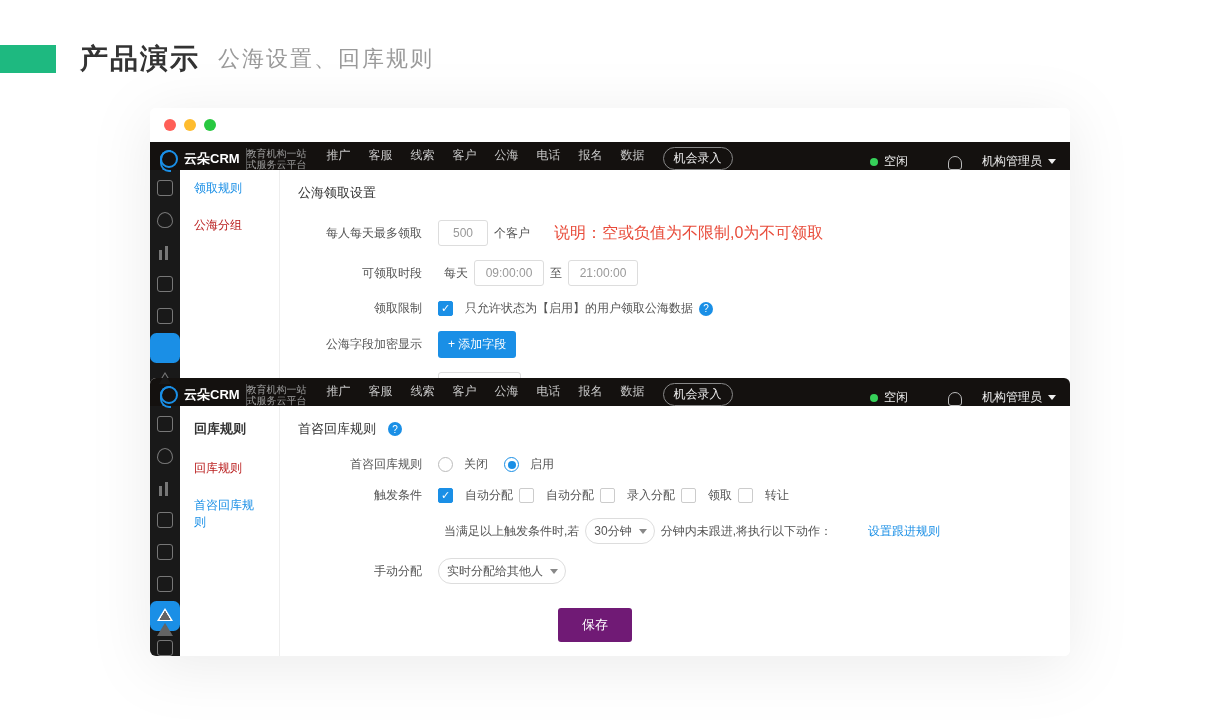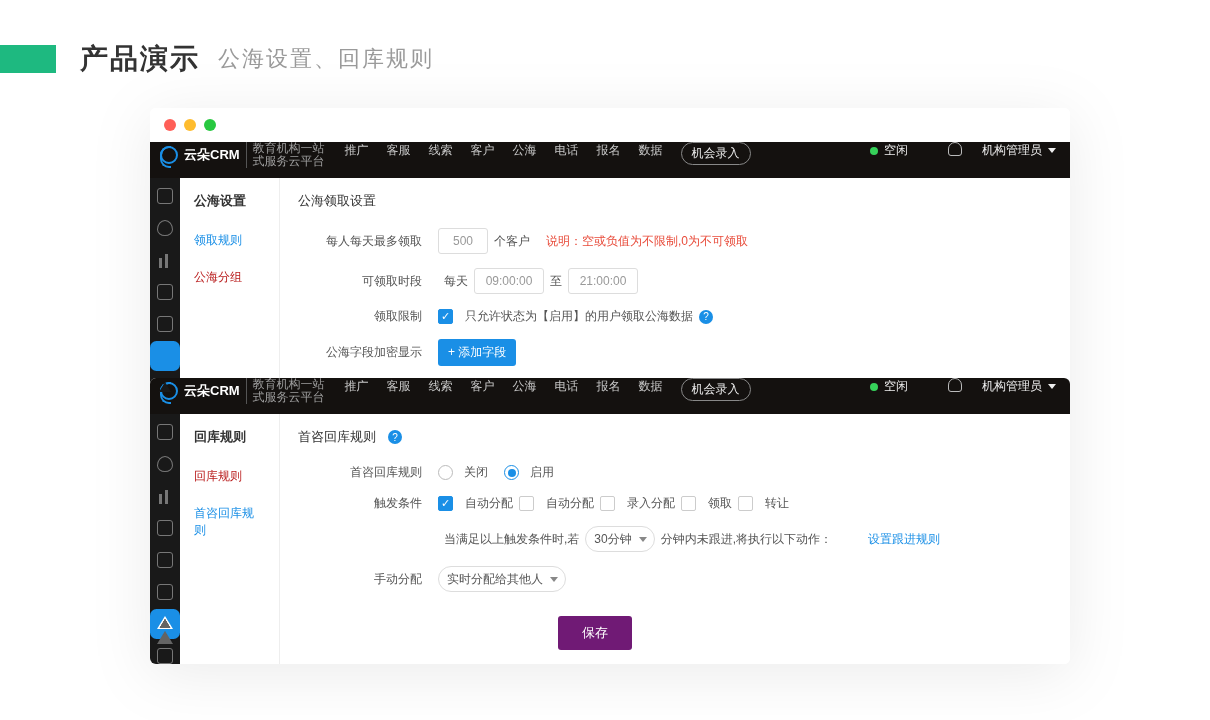--- a/index.html
+++ b/index.html
@@ -8,26 +8,26 @@
   .green-block{width:56px;height:28px;background:#1eb980}
   .main-h{font-size:28px;font-weight:900;margin-left:24px;letter-spacing:2px}
   .sub-h{font-size:22px;color:#9a9a9a;margin-left:18px;letter-spacing:2px}
   .windows{position:relative;margin-left:150px;filter:drop-shadow(0 10px 30px rgba(0,0,0,.08))}
   .window{width:920px;background:#fff;border-radius:6px;overflow:hidden}
   .w1{position:absolute;top:0;left:0}
   .w2{position:absolute;top:270px;left:0}
   .mac-dots{height:34px;display:flex;align-items:center;gap:8px;padding-left:14px;background:#fff}
   .dot{width:12px;height:12px;border-radius:50%}
   .dot.r{background:#ff5f57}.dot.y{background:#febc2e}.dot.g{background:#28c840}
-  .topbar{height:36px;background:#14110f;color:#c7c7c7;display:flex;align-items:flex-start;font-size:12px}
+  .topbar{height:28px;background:#14110f;color:#c7c7c7;display:flex;align-items:flex-end;font-size:12px}
   .logo{display:flex;align-items:center;padding:0 10px;gap:6px}
   .logo-c{width:18px;height:18px;border-radius:50%;border:2px solid #1a8fe6;position:relative}
   .logo-c::after{content:"";position:absolute;left:-2px;top:-2px;width:9px;height:18px;border-radius:9px 0 0 9px;border:2px solid #1a8fe6;border-right:none}
   .logo-t{color:#fff;font-weight:600;font-size:13px}
-  .logo-desc{font-size:12px;color:#9e9e9e;line-height:1.1;border-left:1px solid #555;padding-left:6px}
+  .logo-desc{font-size:10px;color:#9e9e9e;line-height:1.1;border-left:1px solid #555;}
   .nav{display:flex;gap:18px;margin-left:10px}
   .nav a{color:#c7c7c7;text-decoration:none;cursor:pointer}
   .pill{border:1px solid #888;border-radius:12px;padding:2px 10px;color:#eee}
   .spacer{flex:1}
   .status-dot{width:8px;height:8px;border-radius:50%;background:#36d15a;margin-right:6px}
   .status{display:flex;align-items:center;margin-right:40px;color:#eee}
   .user{display:flex;align-items:center;gap:6px;color:#eee;margin-right:14px}
   .bell{width:14px;height:14px;display:inline-block;margin-right:20px;position:relative}
   .bell::before{content:"";position:absolute;inset:0;border:1.5px solid #bbb;border-radius:7px 7px 3px 3px}
   .chev{width:0;height:0;border-left:4px solid transparent;border-right:4px solid transparent;border-top:5px solid #eee}
@@ -48,21 +48,21 @@
   .sub-item{padding:10px 14px;font-size:12px;cursor:pointer;color:#b91c1c}
   .sub-item.active{color:#1a8fe6}
   .content{flex:1;padding:14px 18px;background:#fff}
   .section-t{font-size:13px;color:#333;margin-bottom:18px;display:flex;align-items:center;gap:12px}
   .help{width:14px;height:14px;border-radius:50%;background:#1a8fe6;color:#fff;font-size:10px;display:inline-flex;align-items:center;justify-content:center}
   .form-row{display:flex;align-items:center;margin-bottom:14px;font-size:12px}
   .lbl{width:140px;text-align:right;color:#555;padding-right:16px}
   .inp{border:1px solid #ddd;border-radius:3px;height:26px;padding:12px 8px;font-size:12px;text-align:center;color:#999}
   .inp.w50{width:50px}.inp.w70{width:70px}
   .txt{color:#555;margin:0 6px}
-  .note{color:#e84b3a;font-size:12px;margin-left:10px}
+  .note{color:#e84b3a;font-size:16px;margin-left:18px}
   .cb{width:15px;height:15px;border-radius:2px;display:inline-flex;align-items:center;justify-content:center;margin-right:6px;border:1px solid #ccc;background:#fff;cursor:pointer}
   .cb.on{background:#1a8fe6;border-color:#1a8fe6;color:#fff}
   .cb.on::after{content:"✓";font-size:11px;line-height:1}
   .btn-add{background:#1a8fe6;color:#fff;border:none;border-radius:3px;padding:5px 10px;font-size:12px;cursor:pointer}
   .tag{border:1px solid #ddd;border-radius:3px;padding:4px 8px;font-size:12px;color:#666;display:inline-flex;align-items:center;gap:4px}
   .radio{width:15px;height:15px;border-radius:50%;border:1.5px solid #bbb;display:inline-flex;align-items:center;justify-content:center;margin-right:5px;cursor:pointer}
   .radio.on{border-color:#1a8fe6}
   .radio.on::after{content:"";width:8px;height:8px;background:#1a8fe6;border-radius:50%}
   .dd{border:1px solid #ddd;border-radius:13px;height:26px;padding:0 22px 0 8px;font-size:12px;display:inline-flex;align-items:center;position:relative;cursor:pointer;color:#555}
   .dd::after{content:"";position:absolute;right:7px;top:10px;width:0;height:0;border-left:4px solid transparent;border-right:4px solid transparent;border-top:5px solid #888}
@@ -119,21 +119,20 @@
         <span class="rail-ic"></span>
         <span class="rail-ic rail-shield"></span>
         <span class="rail-ic rail-graph"></span>
         <span class="rail-ic"></span>
         <span class="rail-ic"></span>
         <span class="rail-ic active"></span>
         <span class="rail-ic" style="border:none"><span class="rail-tri"></span></span>
         <span class="rail-ic"></span>
       </div>
       <div class="sub-nav">
-        <div class="sub-t">公海设置</div>
         <div class="sub-item active">领取规则</div>
         <div class="sub-item">公海分组</div>
       </div>
       <div class="content">
         <div class="section-t">公海领取设置</div>
 
         <div class="form-row">
           <div class="lbl">每人每天最多领取</div>
           <input class="inp w50" value="500" style="">
           <span class="txt">个客户</span>

